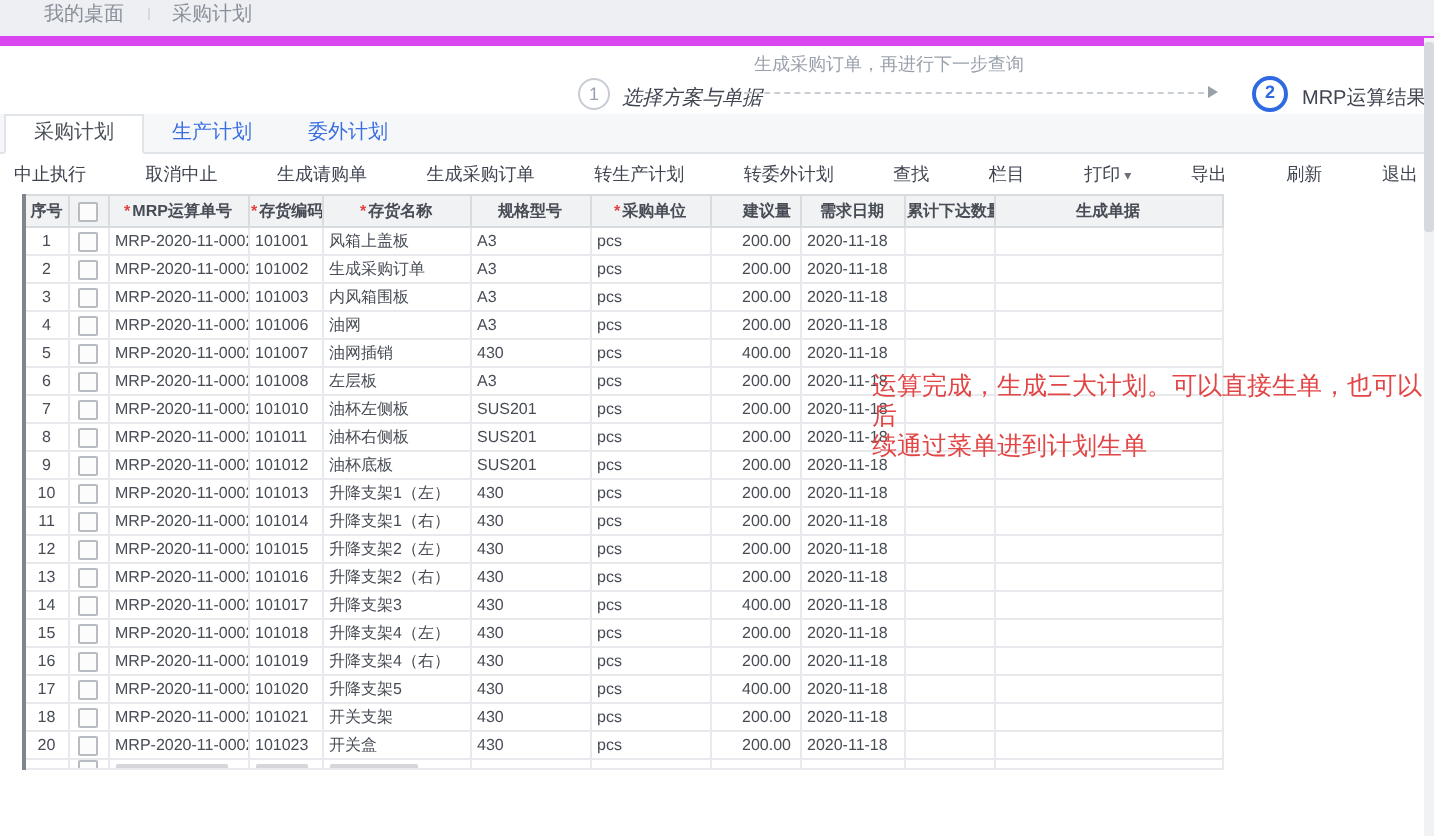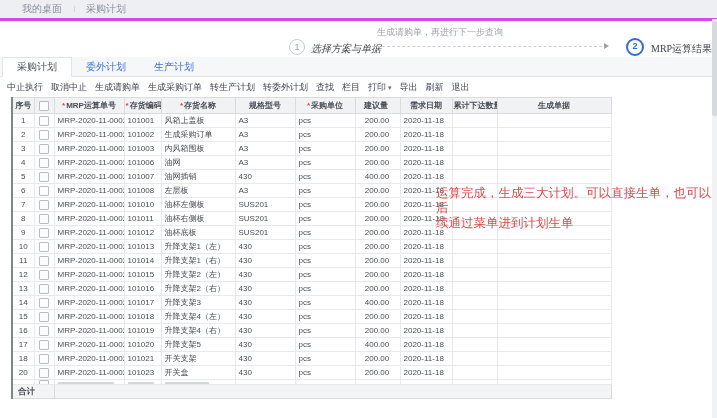--- a/index.html
+++ b/index.html
@@ -2,61 +2,61 @@
 <html><head>
 <meta charset="utf-8">
 <style>
   html,body{margin:0;padding:0;}
   body{
     width:717px;height:418px;overflow:hidden;position:relative;background:#fff;
     font-family:"Liberation Sans","DejaVu Sans",sans-serif;color:#3f4450;
   }
   
   .topbar{position:absolute;top:0;left:0;right:0;height:18px;background:#edeff3;
-    border-bottom:3px solid #d946ef;display:flex;align-items:center;padding-left:10px;}
+    border-bottom:5px solid #d946ef;display:flex;align-items:flex-start;padding-left:10px;}
   .toptab{display:flex;align-items:center;padding:0 12px;font-size:10px;color:#8a909a;position:relative;cursor:default;}
   .toptab + .toptab::before{content:"";position:absolute;left:0;top:4px;bottom:4px;width:1px;background:#d6d9de;}
   .toptab.active{background:#fff;color:#2f6ae3;font-weight:bold;border-bottom:2px solid #2f6ae3;}
   .toptab.active::before{display:none;}
   .toptab .close{margin-left:5px;font-weight:normal;color:#8fa6dd;font-size:10px;line-height:10px;}
   
   .hint{position:absolute;top:26px;left:377px;font-size:9px;color:#9aa1ac;}
   .step-circle{position:absolute;width:14px;height:14px;border-radius:50%;border:1px solid #c7ccd4;
     color:#9aa1ac;font-size:9px;line-height:14px;text-align:center;background:#fff;}
   .step-circle.active{border:2px solid #2f6ae3;color:#2f6ae3;font-weight:bold;line-height:12px;}
   #c1{left:289px;top:39px;}
   #c2{left:626px;top:38px;}
   .step-label{position:absolute;font-size:10px;color:#3f4450;top:42px;white-space:nowrap;}
   #l1{left:311px;font-style:italic;}
-  #l2{left:651px;font-family:Liberation Serif, serif;}
+  #l2{left:651px;}
   .connector{position:absolute;left:372px;top:46px;width:230px;border-top:1px dashed #c9ced5;}
   .arrowhead{position:absolute;left:604px;top:43px;width:0;height:0;
     border-left:5px solid #9aa1ab;border-top:3px solid transparent;border-bottom:3px solid transparent;}
   
   .subtabs{position:absolute;top:57px;left:0;right:0;height:19px;background:#f6f7f9;
     border-bottom:1px solid #e1e4e8;display:flex;padding-left:2px;}
   .subtab{font-size:10px;line-height:19px;padding:0 14px;color:#3a6fe0;cursor:default;white-space:nowrap;}
   .subtab.active{background:#fff;border:1px solid #e1e4e8;border-bottom:1px solid #fff;
     color:#4a4f58;margin-bottom:-1px;line-height:17px;}
   
-  .toolbar{position:absolute;top:79px;left:0;right:0;height:16px;display:flex;align-items:center;padding-left:7px;}
+  .toolbar{position:absolute;top:79px;left:0;right:0;height:16px;display:flex;align-items:center;padding-left:7px;justify-content:space-between;}
   .tbtn{font-size:9px;color:#3f4450;margin-right:8px;white-space:nowrap;cursor:default;}
   .tbtn .caret{font-size:7px;color:#6b7078;margin-left:2px;}
   
   .grid{position:absolute;top:97px;left:11px;}
   table{border-collapse:collapse;table-layout:fixed;width:599px;
     border:1px solid #c8ccd1;border-left:2px solid #80858c;}
   th,td{border:1px solid #e7e9ec;overflow:hidden;white-space:nowrap;}
   th{background:#f1f2f4;border-color:#d9dcdf;font-size:8px;font-weight:bold;color:#474c55;
     height:15px;padding:0 1px;text-align:center;}
   td{font-size:8px;color:#474c55;height:13px;line-height:13px;padding:0 3px;background:#fff;}
   .req{color:#e04040;font-style:normal;margin-right:1px;}
   .c-idx{text-align:center;padding:0 1px;}
   .c-chk{text-align:center;padding:0;}
-  .c-qty{text-align:center;padding-right:4px;}
+  .c-qty{text-align:right;padding-right:4px;}
   .cb{display:inline-block;width:8px;height:8px;border:1px solid #b7bbc2;border-radius:1px;
     background:#fcfcfd;vertical-align:middle;}
   tr.partial td{height:4px;line-height:4px;padding:0 3px;}
   tr.partial .clip{height:4px;overflow:hidden;}
   .smudge{height:5px;background:#d4d6d9;margin-top:2px;border-radius:1px;}
   tr.total td{background:#f3f4f5;border-color:#d9dcdf;height:13px;}
   .total-label{font-weight:bold;font-size:8.5px;padding-left:5px;}
   
   .annotation{position:absolute;left:436px;top:186px;width:284px;font-size:12.5px;line-height:15px;
     color:#e24545;z-index:5;}
@@ -69,32 +69,32 @@
 
 <div class="topbar">
     <div class="toptab">
       <span>我的桌面</span>
     </div>
     <div class="toptab">
       <span>采购计划</span>
     </div>
   </div>
 
-<div class="hint">生成请购单，再进行下一步查询</div>
+<div class="hint">生成采购订单，再进行下一步查询</div>
 <div class="step-circle" id="c1">1</div>
 <div class="step-label" id="l1">选择方案与单据</div>
 <div class="connector"></div>
 <div class="arrowhead"></div>
 <div class="step-circle active" id="c2">2</div>
 <div class="step-label" id="l2">MRP运算结果</div>
 
 <div class="subtabs">
     <div class="subtab active">采购计划</div>
+    <div class="subtab">生产计划</div>
     <div class="subtab">委外计划</div>
-    <div class="subtab">生产计划</div>
   </div>
 
 <div class="toolbar">
     <span class="tbtn">中止执行</span>
     <span class="tbtn">取消中止</span>
     <span class="tbtn">生成请购单</span>
     <span class="tbtn">生成采购订单</span>
     <span class="tbtn">转生产计划</span>
     <span class="tbtn">转委外计划</span>
     <span class="tbtn">查找</span>
@@ -405,24 +405,20 @@
               <div class="smudge" style="width:44px"></div>
             </div>
           </td>
         <td></td>
           <td></td>
           <td></td>
           <td></td>
           <td></td>
           <td></td>
       </tr>
-      <tr class="total">
-        <td colspan="2" class="total-label">合计</td>
-        <td colspan="9"></td>
-      </tr>
     </tfoot>
   </table>
 </div>
 
 <div class="annotation">
   <div>运算完成，生成三大计划。可以直接生单，也可以后</div>
   <div>续通过菜单进到计划生单</div>
 </div>
 
 <div class="vscroll">

